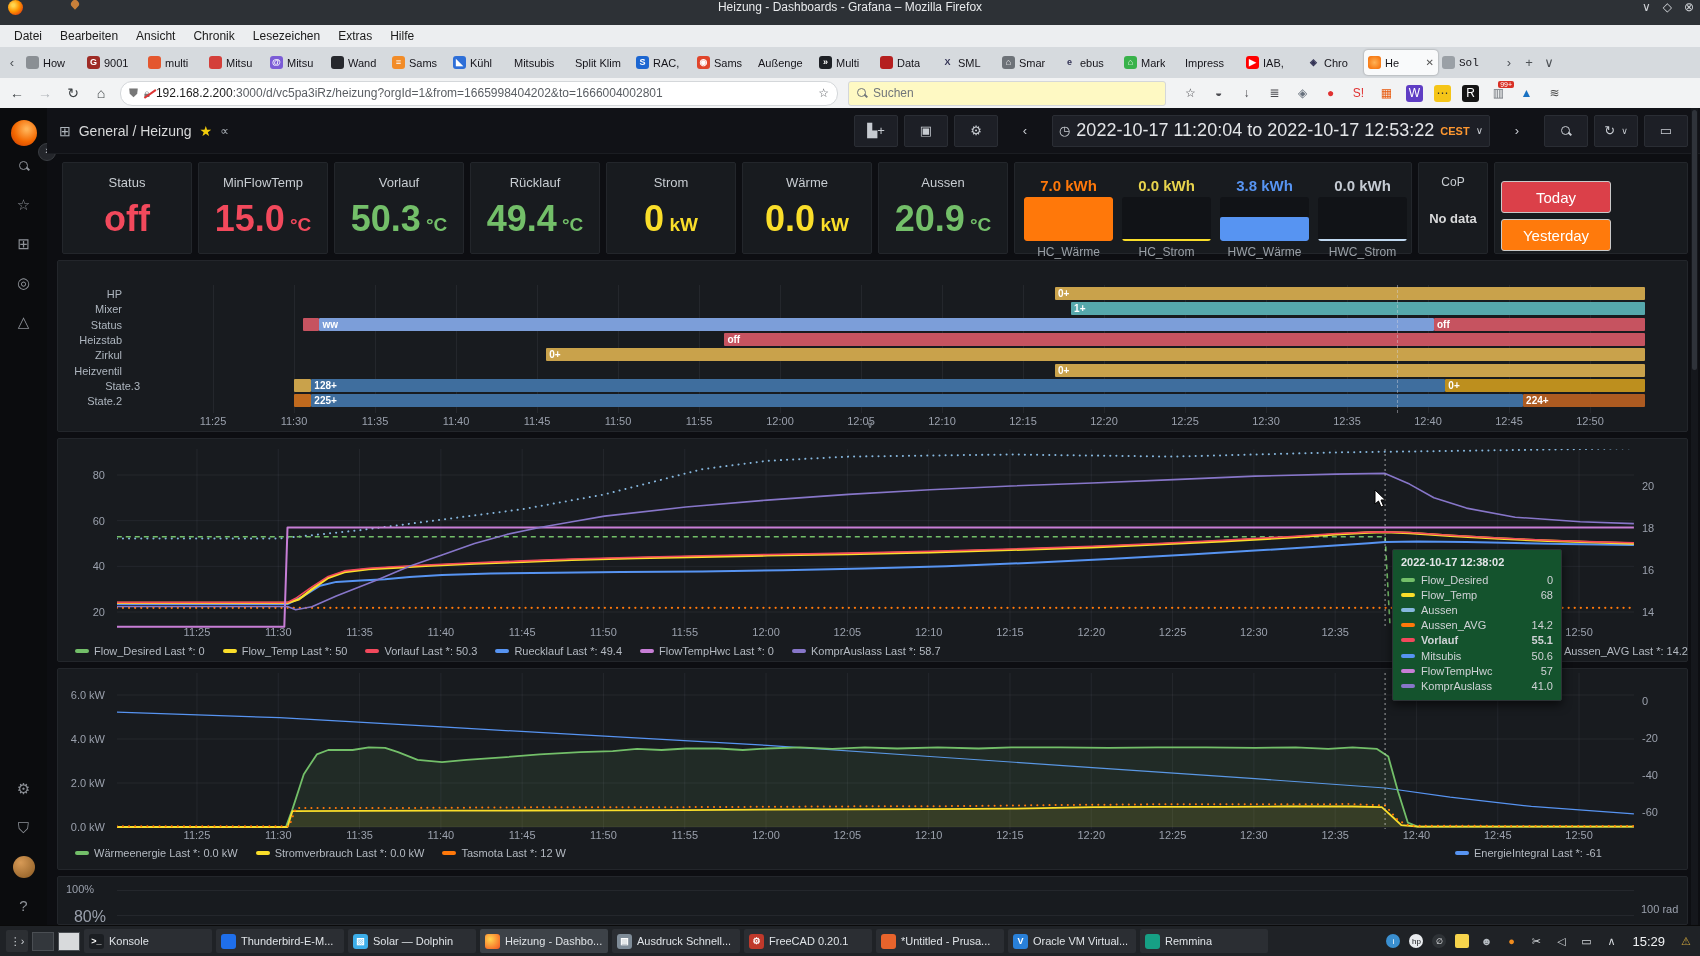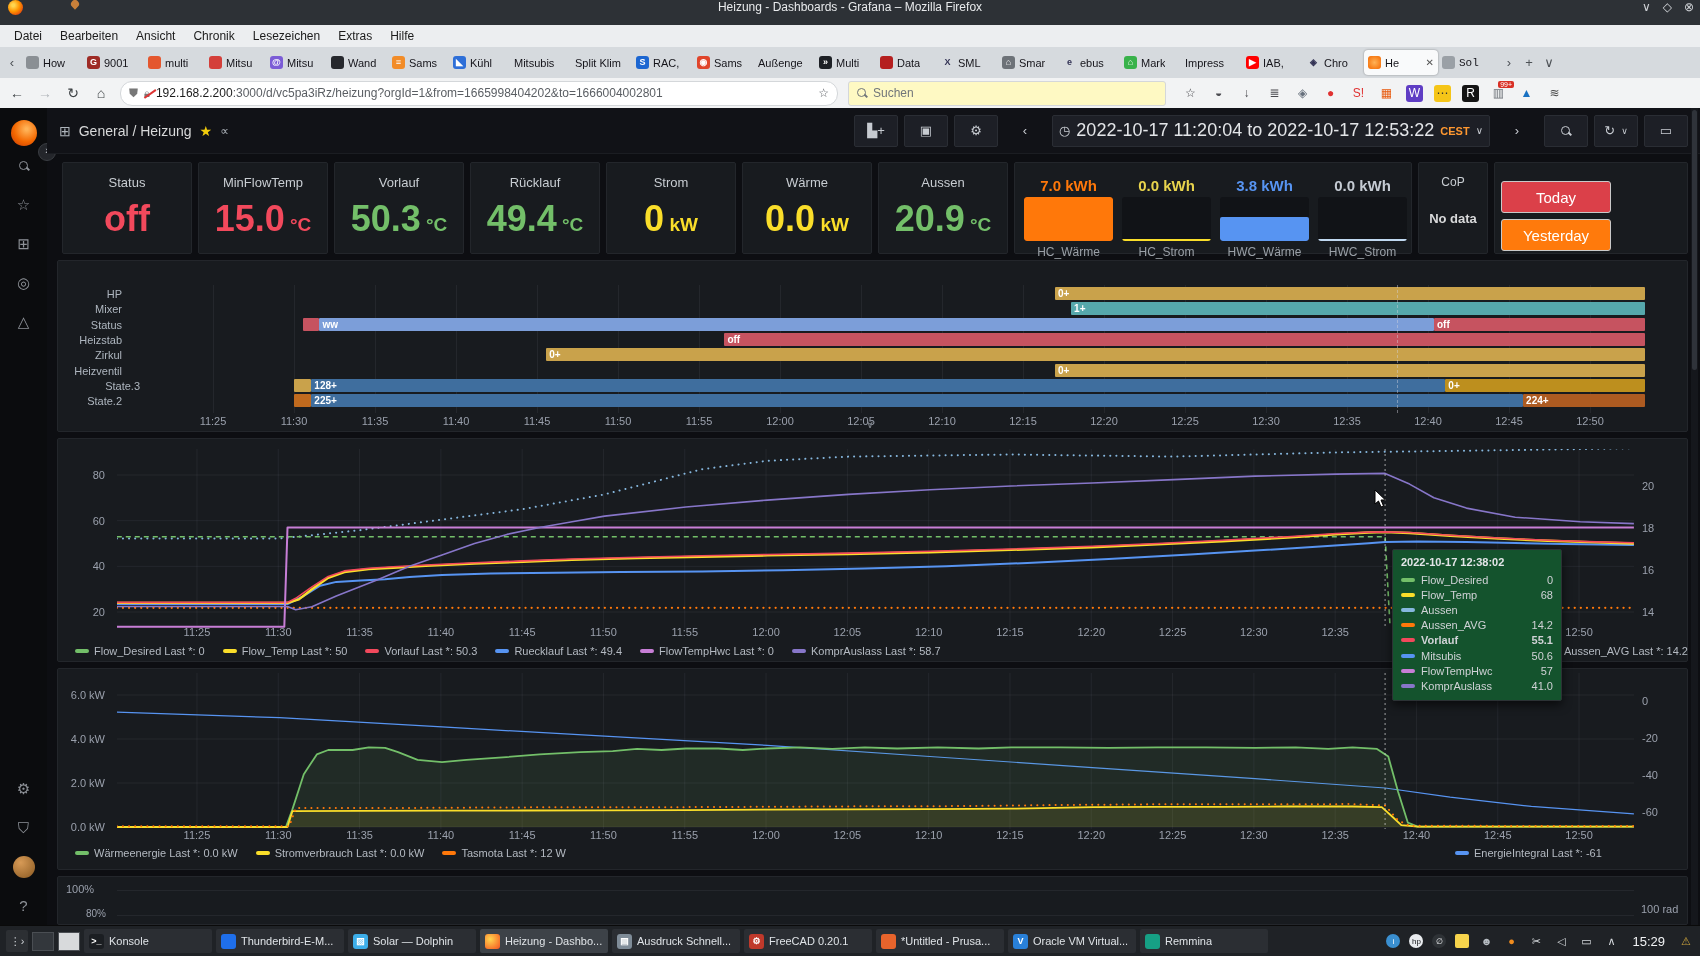--- a/index.html
+++ b/index.html
@@ -569,21 +569,21 @@
             <path d="M58.8,158.0 L227.9,158.0 L234.4,140.4 L245.8,105.2 L258.8,85.4 L270.2,81.0 L294.6,81.0 L310.8,78.4 L327.1,78.8 L340.1,83.2 L359.6,90.9 L384.0,93.1 L408.4,90.9 L440.9,88.7 L481.6,85.4 L522.2,83.2 L554.7,82.1 L579.1,79.9 L603.5,81.0 L627.9,79.5 L660.4,79.5 L684.8,81.0 L709.2,79.5 L741.7,78.4 L774.2,79.9 L806.8,78.4 L839.3,79.5 L879.9,78.4 L920.6,79.5 L953.1,78.4 L1001.9,78.4 L1050.7,78.8 L1099.4,78.4 L1148.2,78.4 L1197.0,78.8 L1237.7,78.4 L1270.2,79.9 L1294.6,78.4 L1319.0,79.9 L1330.3,87.6 L1340.1,122.8 L1349.8,153.6 L1359.6,157.6 L1575.9,157.6" fill="none" stroke="#73BF69" stroke-width="1.8" stroke-linejoin="round"></path>
             <path d="M58.8,158.0 L229.5,158.0 L234.4,142.2 L302.7,141.9 L384.0,141.7 L465.3,141.5 L546.6,141.3 L627.9,141.1 L709.2,140.6 L790.5,140.4 L871.8,140.2 L953.1,139.7 L1034.4,138.2 L1099.4,137.8 L1164.5,137.8 L1229.5,137.5 L1294.6,137.5 L1323.8,138.2 L1333.6,147.0 L1343.3,156.2 L1359.6,157.6 L1575.9,157.6 L1575.9,158 L58.8,158 Z" fill="rgba(250,222,42,0.10)" stroke="none"></path>
             <path d="M58.8,158.0 L229.5,158.0 L234.4,142.2 L302.7,141.9 L384.0,141.7 L465.3,141.5 L546.6,141.3 L627.9,141.1 L709.2,140.6 L790.5,140.4 L871.8,140.2 L953.1,139.7 L1034.4,138.2 L1099.4,137.8 L1164.5,137.8 L1229.5,137.5 L1294.6,137.5 L1323.8,138.2 L1333.6,147.0 L1343.3,156.2 L1359.6,157.6 L1575.9,157.6" fill="none" stroke="#FADE2A" stroke-width="1.8" stroke-linejoin="round"></path>
             <path d="M58.8,157.3 L231.2,157.3 L237.7,139.1 L319.0,139.1 L416.5,138.6 L514.1,138.2 L611.6,138.2 L709.2,137.8 L806.8,137.3 L904.3,137.1 L1001.9,136.0 L1099.4,135.3 L1197.0,135.3 L1294.6,135.1 L1327.1,136.4 L1340.1,151.4 L1351.5,156.7 L1440.9,156.9 L1522.2,156.9 L1575.9,156.9" fill="none" stroke="#FF780A" stroke-width="2" stroke-linejoin="round" stroke-dasharray="0.1 6" stroke-linecap="round"></path>
           </g>
           <line x1="1327.0800000000002" x2="1327.0800000000002" y1="4" y2="160" stroke="#d8d9da" stroke-width="1" stroke-dasharray="2 3" opacity="0.7"></line>
         </svg>
       </div>
       <div class="panel" style="left: 57px; top: 876px; width: 1631px; height: 49px; overflow: hidden;">
         <div style="position: absolute; left: 8px; top: 6px; width: 40px; text-align: left; font-size: 11px; color: rgb(154, 160, 172);">100%</div>
-        <div style="position: absolute; left: 8px; top: 31px; width: 40px; text-align: right; font-size: 10px; color: rgb(154, 160, 172);">80%</div>
+        <div style="position: absolute; left: 8px; top: 31px; width: 40px; text-align: right; font-size: 16px; color: rgb(154, 160, 172);">80%</div>
         <div style="position: absolute; left: 59px; top: 13px; width: 1517px; height: 1px; background: rgba(204, 204, 220, 0.07);"></div>
         <div style="position: absolute; left: 59px; top: 38px; width: 1517px; height: 1px; background: rgba(204, 204, 220, 0.07);"></div>
         <div style="position: absolute; left: 1583px; top: 26px; font-size: 11px; color: rgb(154, 160, 172);">100 rad</div>
       </div>
       <div class="legend" style="left: 75px; top: 645px;">
         <div class="it">
           <span class="lmark" style="background: rgb(115, 191, 105);"></span>
           <span>Flow_Desired  Last *: 0</span>
         </div>
         <div class="it">

